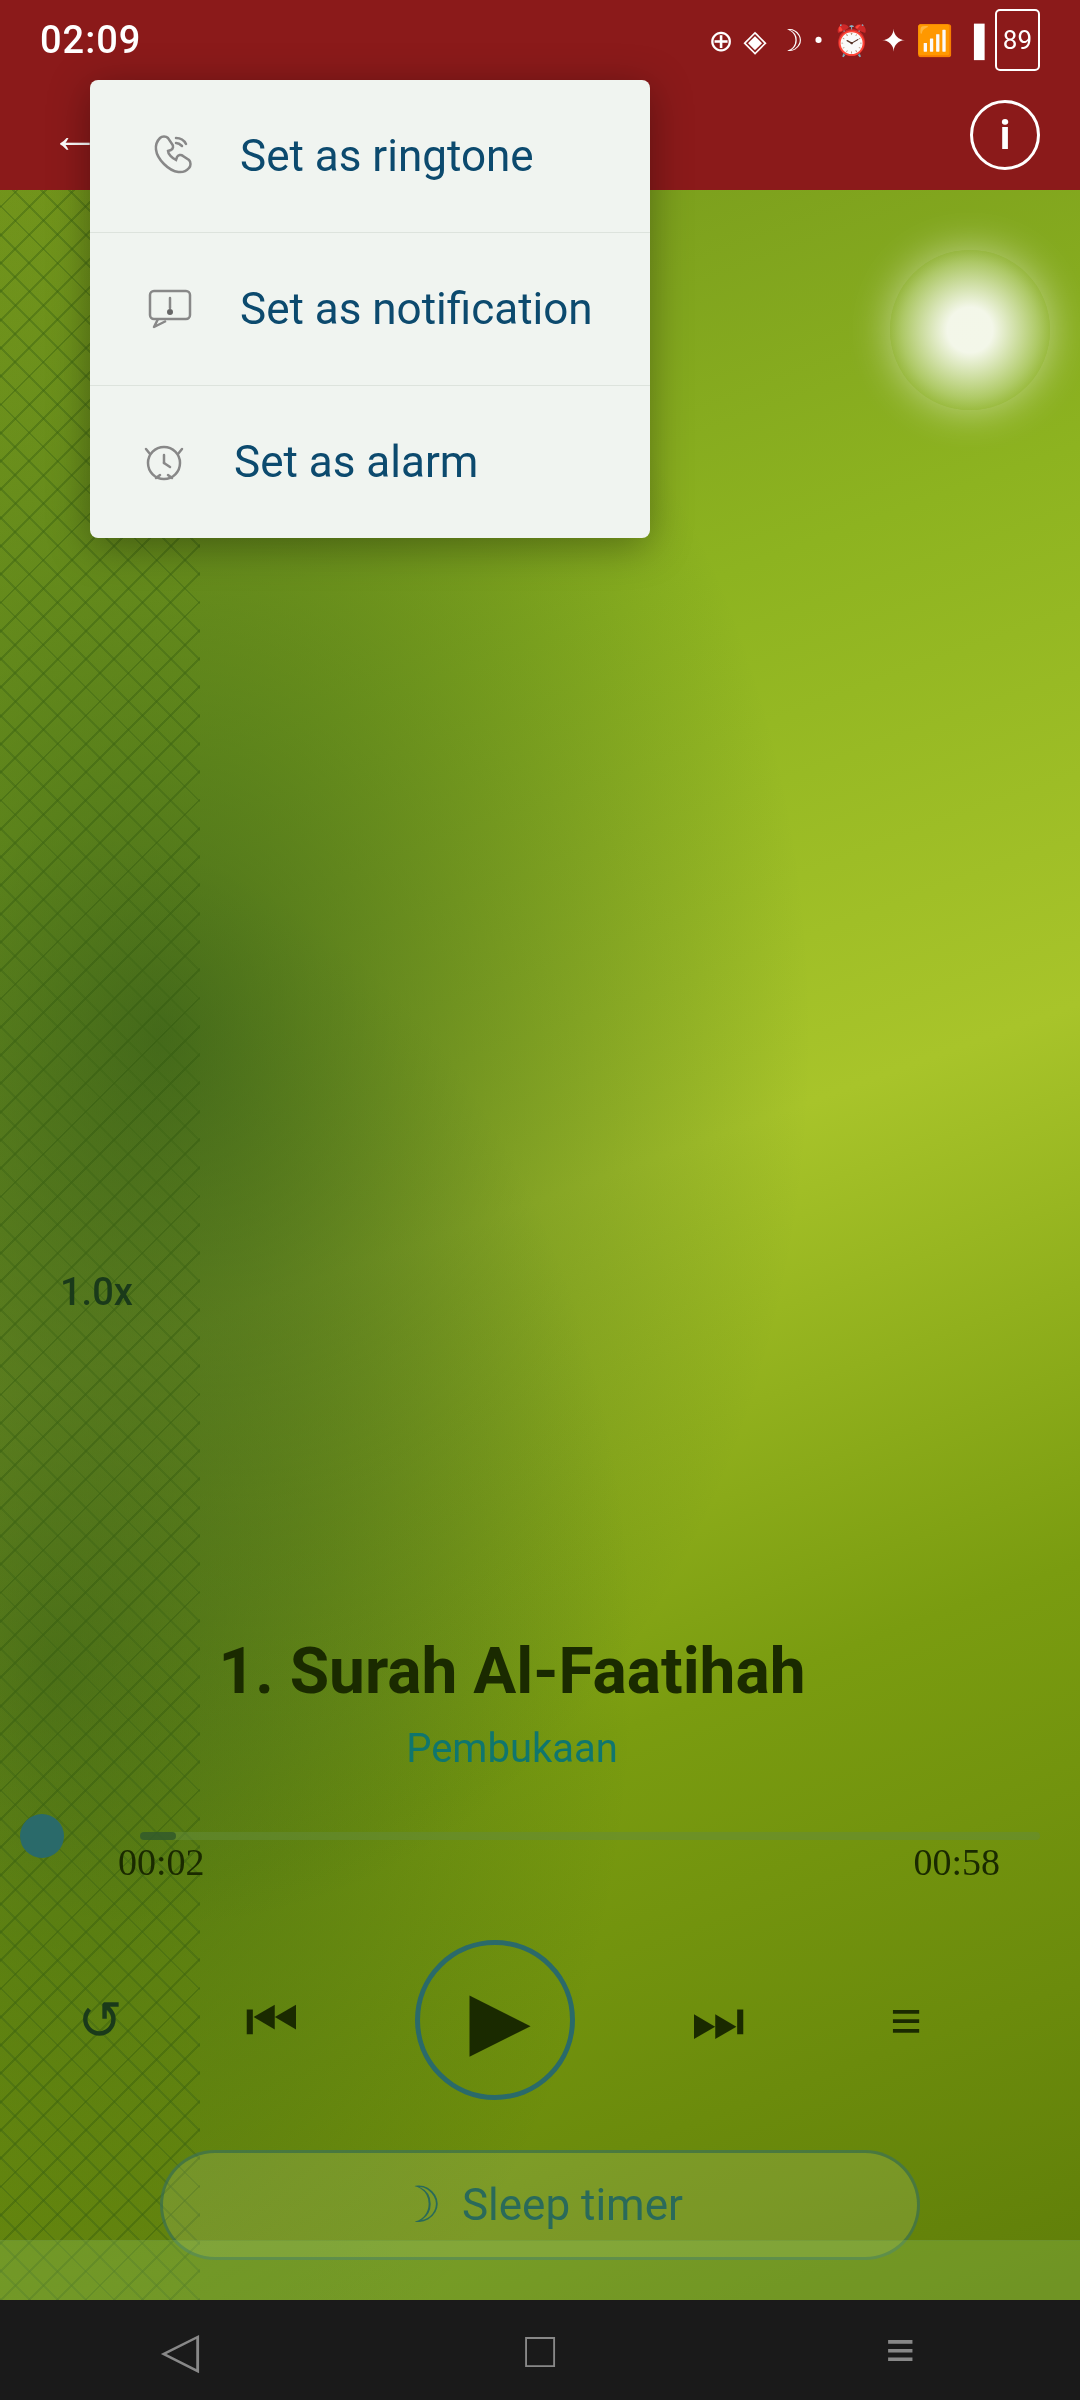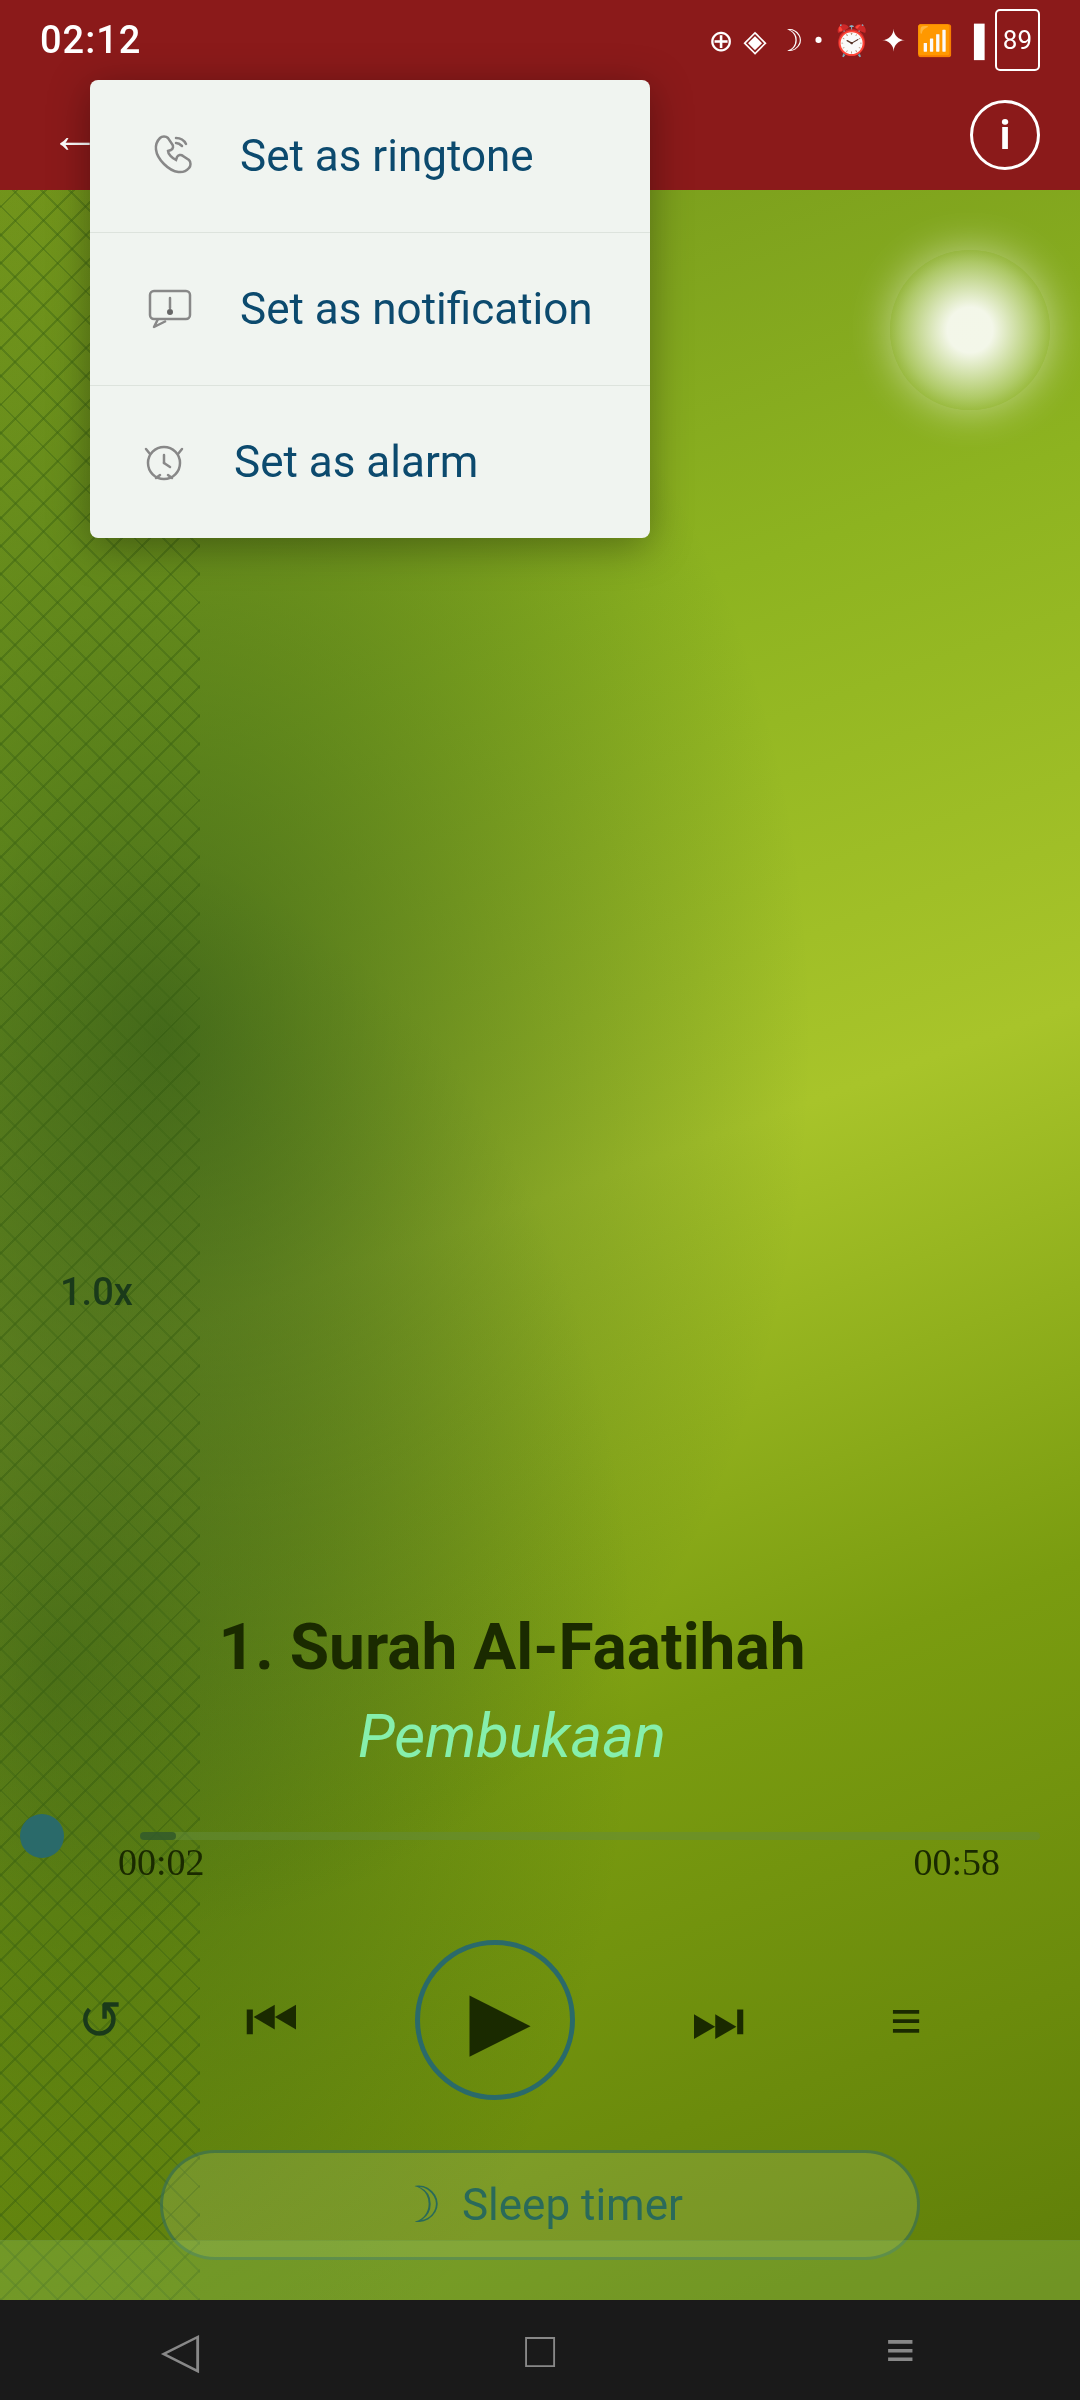--- a/index.html
+++ b/index.html
@@ -193,23 +193,22 @@
     }
 
     .song-title {
       font-size: 64px;
       font-weight: bold;
       color: #1a2a00;
       margin-bottom: 16px;
     }
 
     .song-subtitle {
-      font-size: 60px;
-      color: #86efac;
-      font-style: italic;
+      font-size: 40px;
+      color: #0f766e;
     }
 
     
     .progress-area {
       padding: 20px 40px 0 40px;
       position: relative;
     }
 
     .progress-bar-container {
       display: flex;
@@ -491,21 +490,21 @@
     }
   </style>
 </head>
 <body>
 
 <div class="main-bg"></div>
 <div class="pattern-overlay"></div>
 <div class="islamic-pattern"></div>
 
 <div class="status-bar">
-  <span class="status-time">02:12</span>
+  <span class="status-time">02:09</span>
   <div class="status-icons">
     <span class="status-icon">⊕</span>
     <span class="status-icon">◈</span>
     <span class="status-icon">☽</span>
     <span class="status-icon">•</span>
     <span class="status-icon">⏰</span>
     <span class="status-icon">✦</span>
     <span class="status-icon">📶</span>
     <span class="status-icon">▐</span>
     <div class="battery-box">

